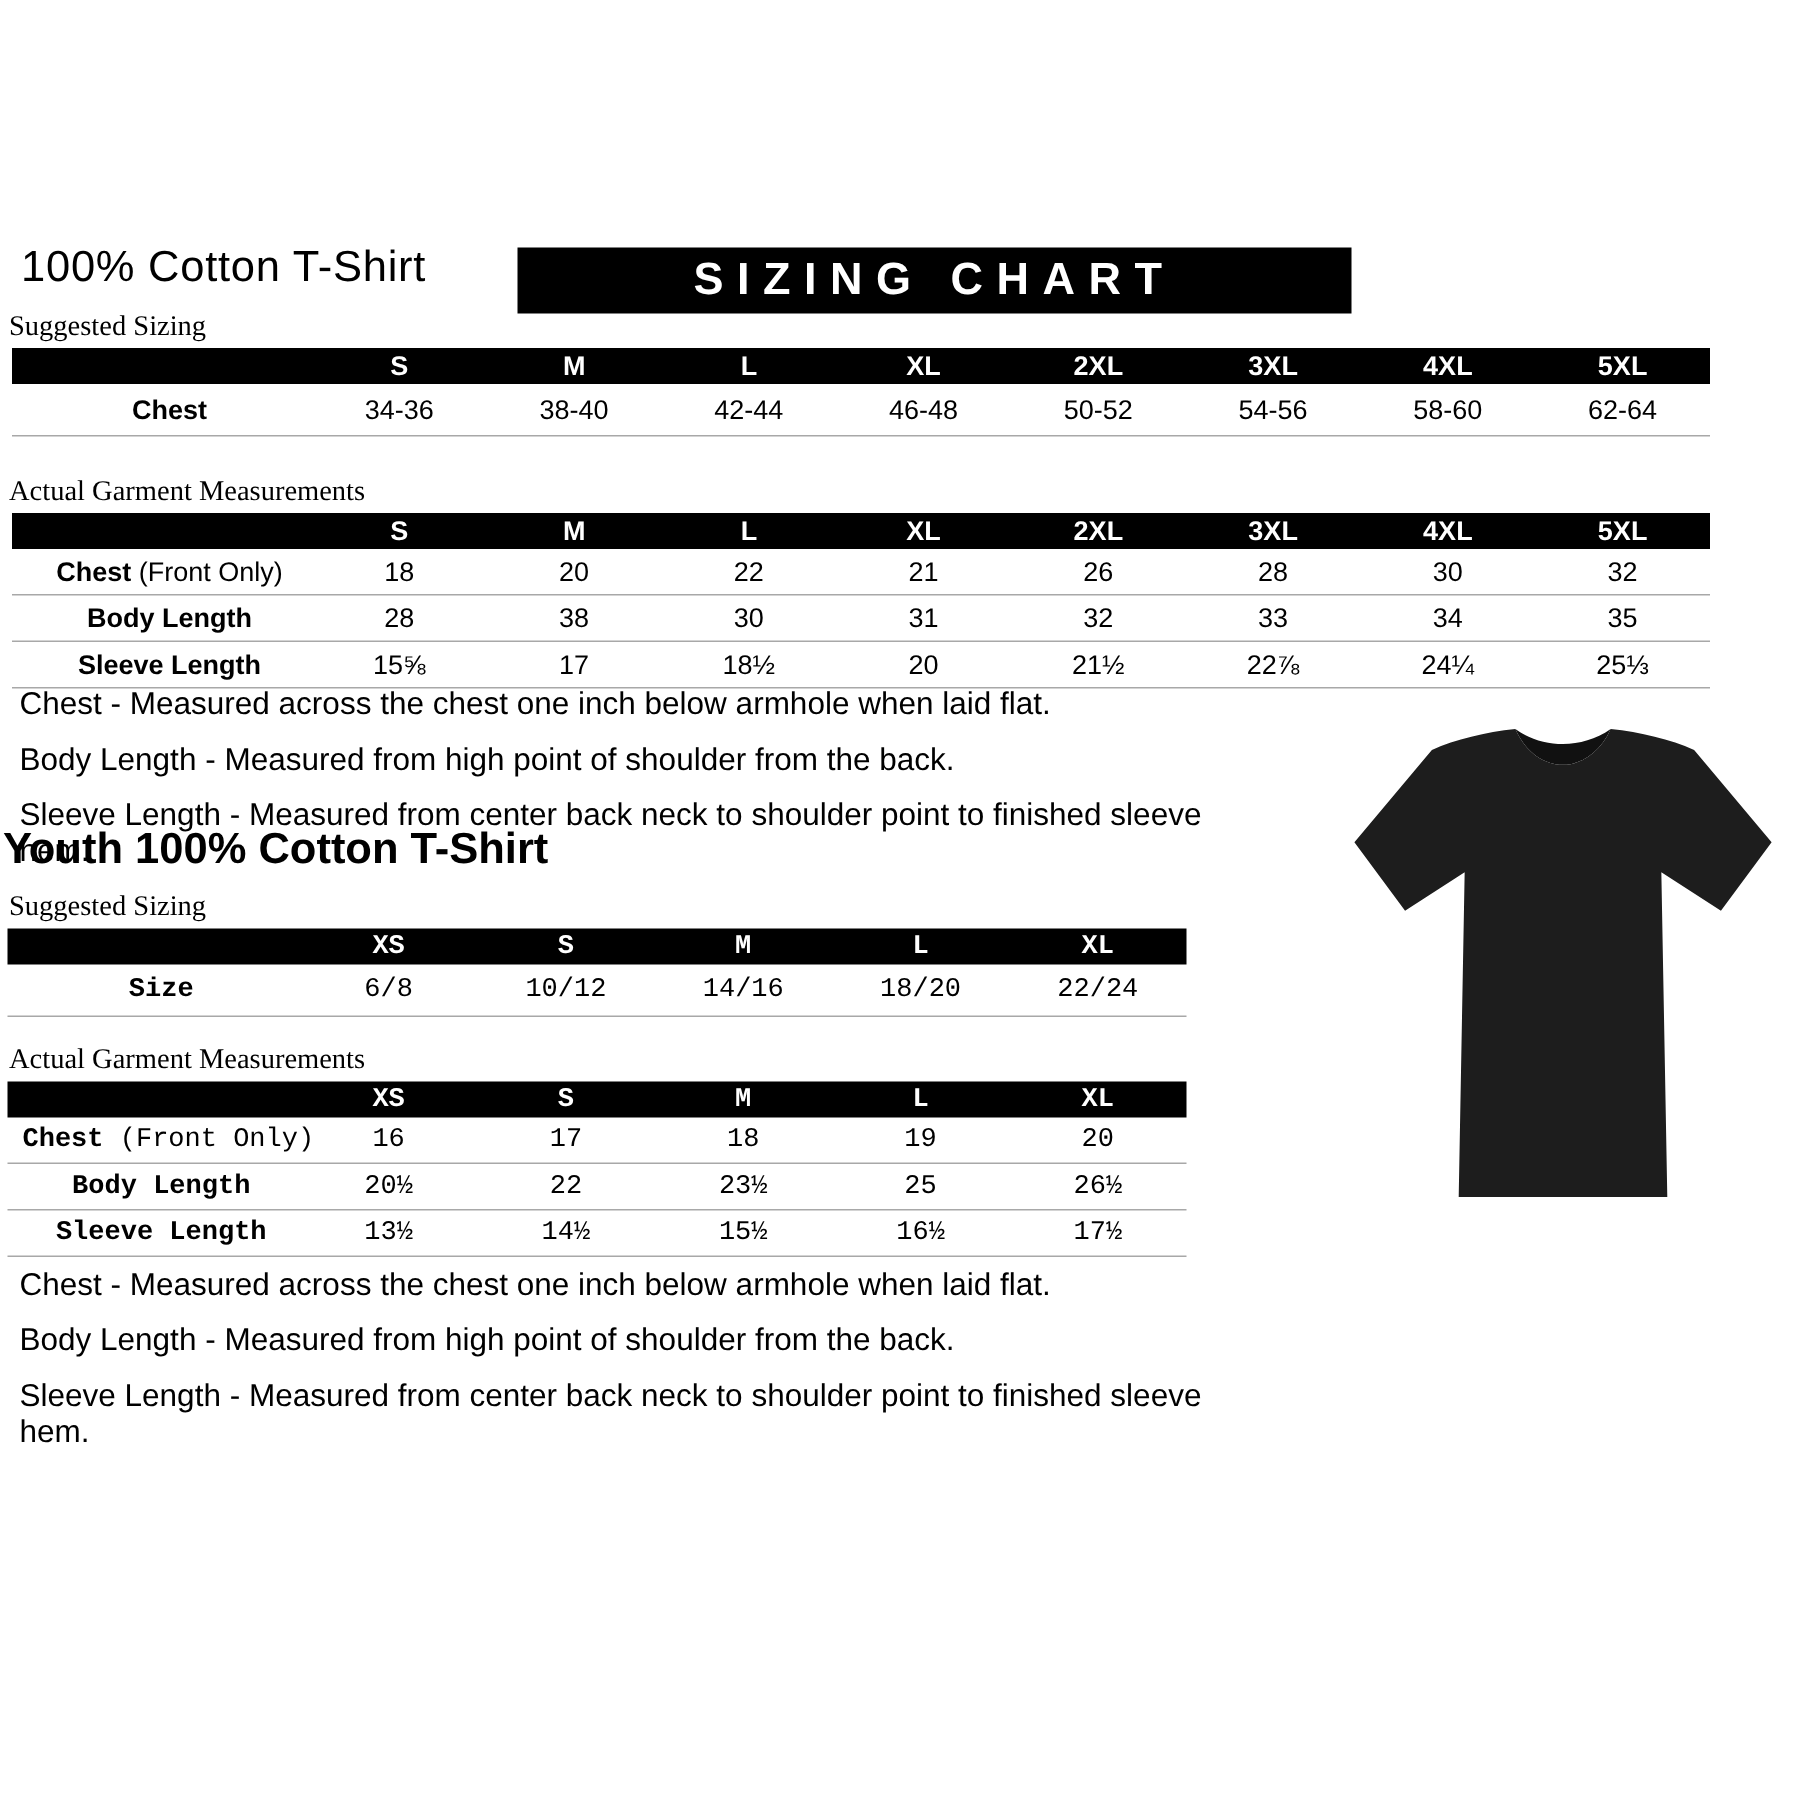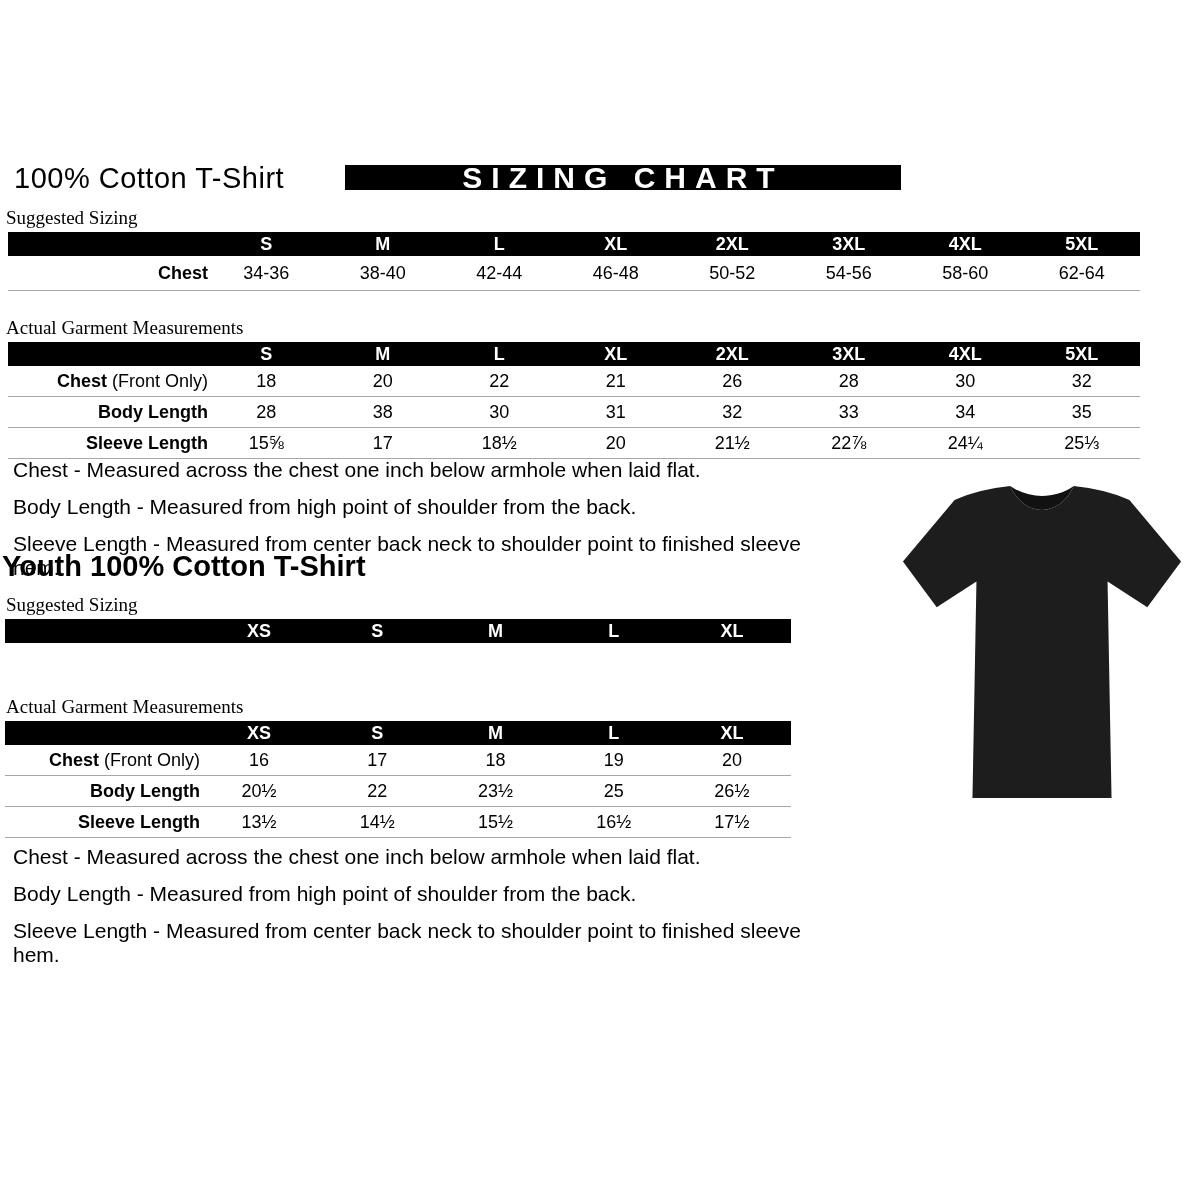--- a/index.html
+++ b/index.html
@@ -1,34 +1,34 @@
 <!DOCTYPE html>
 <html><head>
 <meta charset="utf-8">
 <style>
   html,body{margin:0;padding:0;background:#ffffff;}
   body{width:1200px;height:1200px;font-family:"Liberation Sans",sans-serif;color:#000;position:relative;overflow:hidden;}
   .abs{position:absolute;}
 
   .page-title{left:14px;top:162px;font-size:29px;font-weight:400;letter-spacing:0.5px;}
-  .banner{left:345px;top:165px;width:556px;height:25px;background:#000;color:#fff;
+  .banner{left:345px;top:165px;width:556px;height:44px;background:#000;color:#fff;
           display:flex;align-items:center;justify-content:center;
           font-size:30px;font-weight:700;letter-spacing:9px;}
   .section-label{font-size:19px;font-weight:400;font-family:Liberation Serif, serif;}
   .youth-title{left:2px;top:550px;font-size:29px;font-weight:700;}
 
   .size-table{border-bottom:0;}
   .t-row{display:grid;align-items:center;}
   .adult .t-row{grid-template-columns:200px repeat(8,1fr);}
-  .youth-tbl .t-row{grid-template-columns:195px repeat(5,1fr);}
+  .youth-tbl .t-row{grid-template-columns:195px repeat(5,1fr);font-family:Liberation Mono, monospace;}
   .t-head{background:#000;color:#fff;height:24px;font-weight:700;font-size:18px;}
   .t-data{height:30px;font-size:18px;border-bottom:1px solid #a8a8a8;}
   .suggested-tbl .t-data{height:34px;}
   .t-cell{text-align:center;white-space:nowrap;}
-  .t-cell.t-label{text-align:right;padding-left:10px;}
+  .t-cell.t-label{text-align:center;padding-left:10px;}
   .t-data .t-cell.t-label b{font-weight:700;}
 
   .notes div{font-size:21px;margin-bottom:13px;}
 
   .shirt-wrap{left:893px;top:468px;width:298px;height:352px;}
 </style>
 </head>
 <body>
 
 <div class="abs page-title">100% Cotton T-Shirt</div>
@@ -119,20 +119,28 @@
 <div class="abs section-label" style="left:6px;top:594px;">Suggested Sizing</div>
 <div class="abs size-table youth-tbl suggested-tbl" style="left:5px;top:619px;width:786px;">
     <div class="t-row t-head">
       <div class="t-cell t-label"></div>
       <div class="t-cell">XS</div>
       <div class="t-cell">S</div>
       <div class="t-cell">M</div>
       <div class="t-cell">L</div>
       <div class="t-cell">XL</div>
     </div>
+    <div class="t-row t-data">
+      <div class="t-cell t-label"><b>Size</b></div>
+      <div class="t-cell">6/8</div>
+      <div class="t-cell">10/12</div>
+      <div class="t-cell">14/16</div>
+      <div class="t-cell">18/20</div>
+      <div class="t-cell">22/24</div>
+    </div>
   </div>
 
 <div class="abs section-label" style="left:6px;top:696px;">Actual Garment Measurements</div>
 <div class="abs size-table youth-tbl" style="left:5px;top:721px;width:786px;">
     <div class="t-row t-head">
       <div class="t-cell t-label"></div>
       <div class="t-cell">XS</div>
       <div class="t-cell">S</div>
       <div class="t-cell">M</div>
       <div class="t-cell">L</div>

